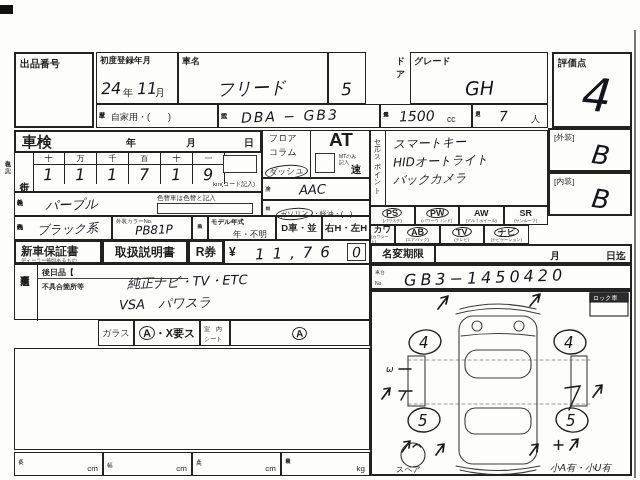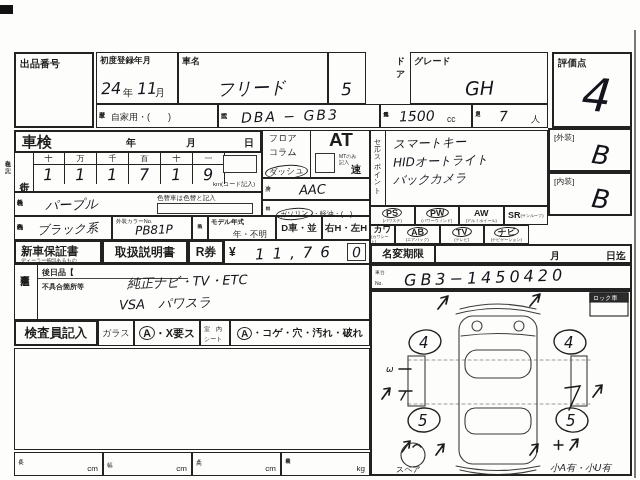--- a/index.html
+++ b/index.html
@@ -186,37 +186,33 @@
   <div class="cell" style="left:14px;top:264px;width:356px;height:56px;">
     <div class="abs vert lbl bold" style="left:5px;top:4px;font-size:9px;height:50px;">注意事項</div>
     <div class="abs" style="left:22px;top:0;width:0;height:56px;border-left:1.5px solid #222;"></div>
     <span class="abs lbl bold" style="left:27px;top:2px;font-size:8px;">後日品【</span>
     <div class="abs" style="left:23px;top:13px;width:150px;border-bottom:1px solid #444;"></div>
     <span class="abs lbl bold" style="left:27px;top:17px;font-size:7px;">不具合箇所等</span>
     <span class="abs hw" style="left:112px;top:8px;font-size:13px;">純正ナビ・TV・ETC</span>
     <span class="abs hw" style="left:104px;top:30px;font-size:13px;">VSA　パワスラ</span>
   </div>
 
-  <div class="cell b2 ctr" style="left:14px;top:320px;width:84px;height:26px;">
-    <span class="lbl bold" style="font-size:12.5px;">検査員記入</span>
-  </div>
   <div class="cell ctr" style="left:98px;top:320px;width:36px;height:26px;">
     <span class="lbl" style="font-size:9px;">ガラス</span>
   </div>
   <div class="cell ctr" style="left:134px;top:320px;width:66px;height:26px;">
     <span class="circ lbl bold" style="font-size:11px;">A</span>
     <span class="lbl bold" style="font-size:11px;">・X要ス</span>
   </div>
   <div class="cell" style="left:200px;top:320px;width:30px;height:26px;">
     <div class="abs lbl" style="left:3px;top:4px;font-size:6px;">室　内</div>
     <div class="abs lbl" style="left:3px;top:14px;font-size:6px;">シート</div>
   </div>
   <div class="cell ctr" style="left:230px;top:320px;width:140px;height:26px;">
     <span class="circ lbl bold" style="font-size:10px;">A</span>
-    <span class="lbl bold" style="font-size:10px;">・コゲ・穴・汚れ・破れ</span>
   </div>
 
   <div class="cell" style="left:14px;top:348px;width:356px;height:102px;"></div>
 
   <div class="cell" style="left:14px;top:452px;width:89px;height:24px;">
     <div class="abs vert lbl" style="left:3px;top:2px;font-size:5.5px;">長さ</div>
     <span class="abs lbl" style="right:4px;bottom:2px;font-size:8px;">cm</span>
   </div>
   <div class="cell" style="left:103px;top:452px;width:89px;height:24px;">
     <div class="abs vert lbl" style="left:3px;top:5px;font-size:5.5px;">幅</div>
@@ -269,21 +265,21 @@
       <span class="lbl" style="font-size:4px;">(パワステ)</span>
     </div>
     <div class="ctr" style="width:44.5px;height:19px;border:1px solid #222;box-sizing:border-box;flex-direction:column;">
       <span class="circ lbl bold" style="font-size:9px;line-height:8px;">PW</span>
       <span class="lbl" style="font-size:4px;">(パワーウィンド)</span>
     </div>
     <div class="ctr" style="width:44.5px;height:19px;border:1px solid #222;box-sizing:border-box;flex-direction:column;">
       <span class="lbl bold" style="font-size:9px;line-height:9px;">AW</span>
       <span class="lbl" style="font-size:4px;">(アルミホイール)</span>
     </div>
-    <div class="ctr" style="width:44.5px;height:19px;border:1px solid #222;box-sizing:border-box;flex-direction:row;">
+    <div class="ctr" style="width:44.5px;height:19px;border:1px solid #222;box-sizing:border-box;flex-direction:column;">
       <span class="lbl bold" style="font-size:9px;line-height:9px;">SR</span>
       <span class="lbl" style="font-size:4px;">(サンルーフ)</span>
     </div>
     <div class="ctr" style="width:25px;height:19px;border:1px solid #222;box-sizing:border-box;flex-direction:column;">
       <span class="lbl bold" style="font-size:8.5px;line-height:9px;">カワ</span>
       <span class="lbl" style="font-size:4px;">(カワシート)</span>
     </div>
     <div class="ctr" style="width:44.5px;height:19px;border:1px solid #222;box-sizing:border-box;flex-direction:column;">
       <span class="circ lbl bold" style="font-size:9px;line-height:8px;">AB</span>
       <span class="lbl" style="font-size:4px;">(エアバッグ)</span>

